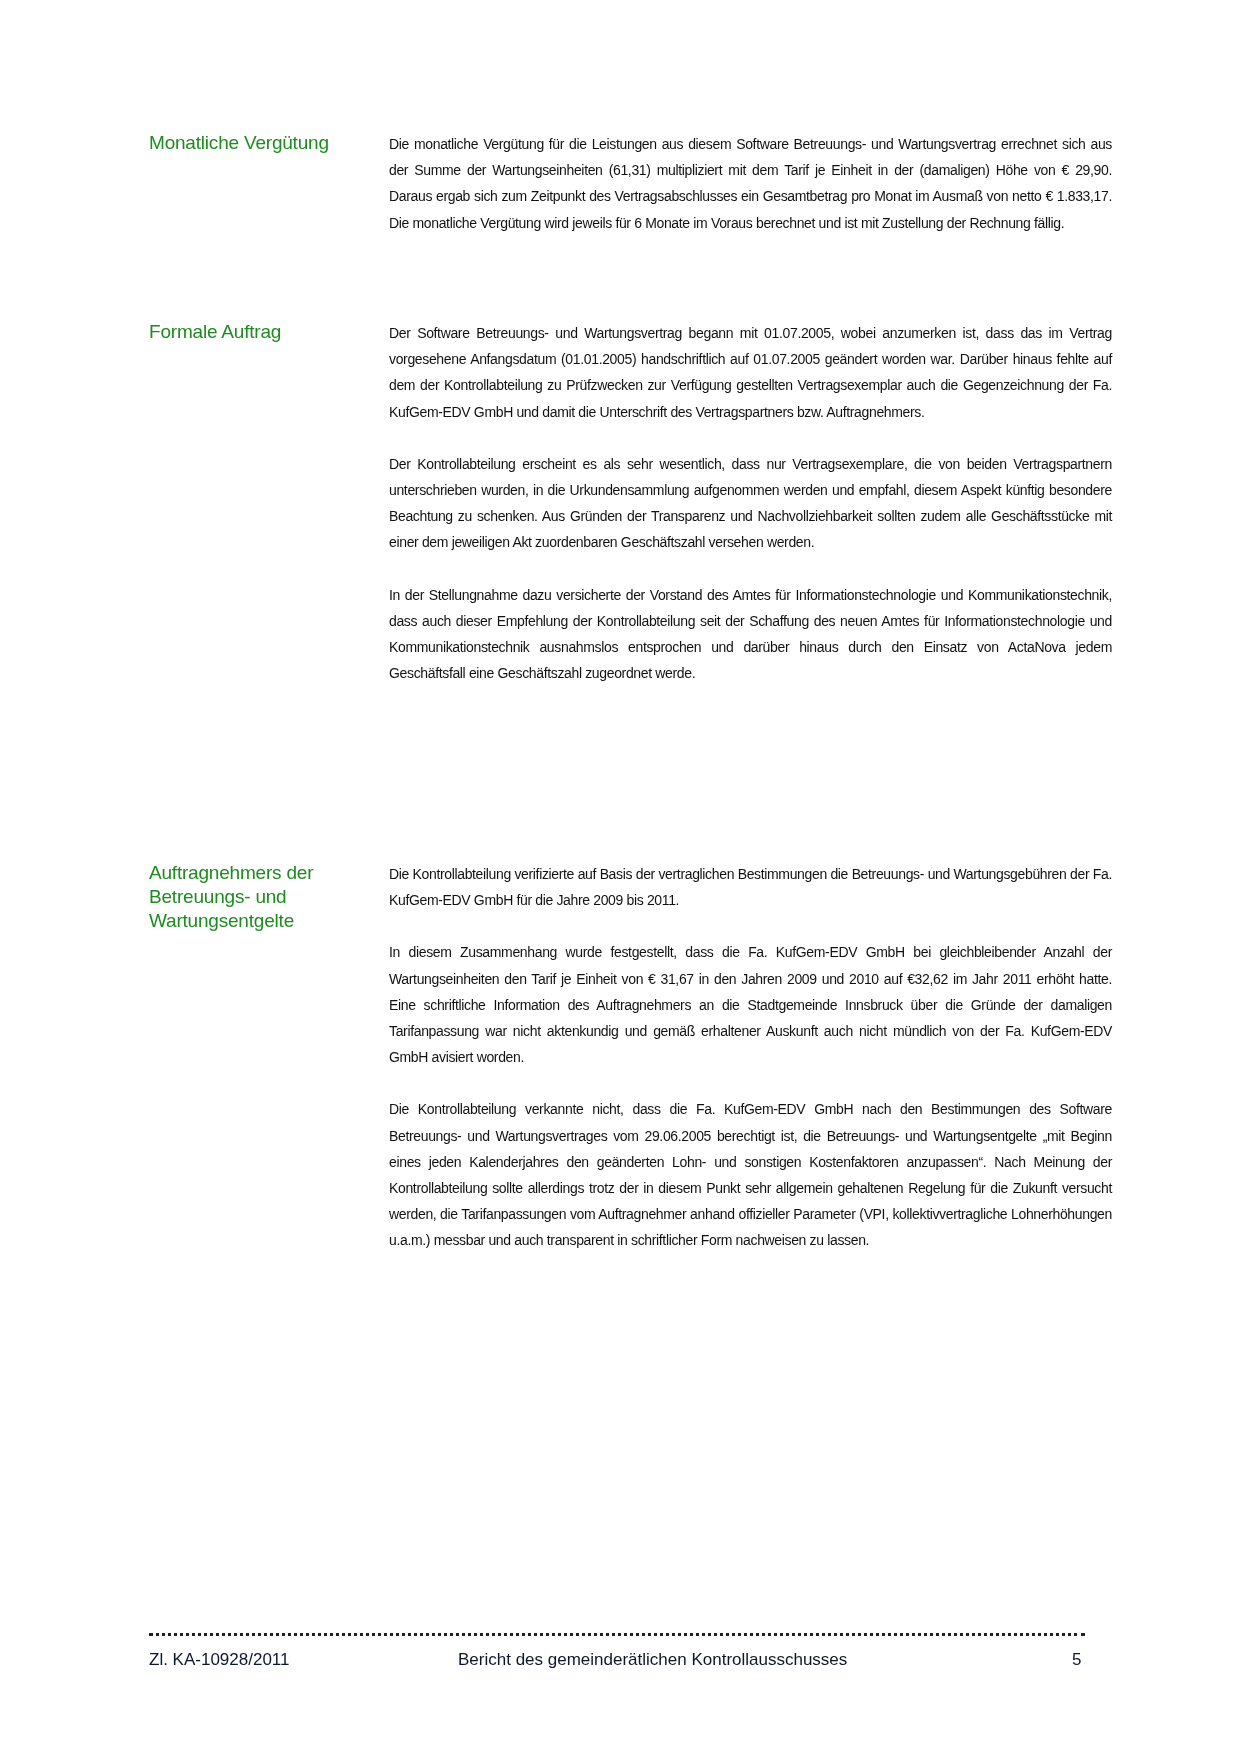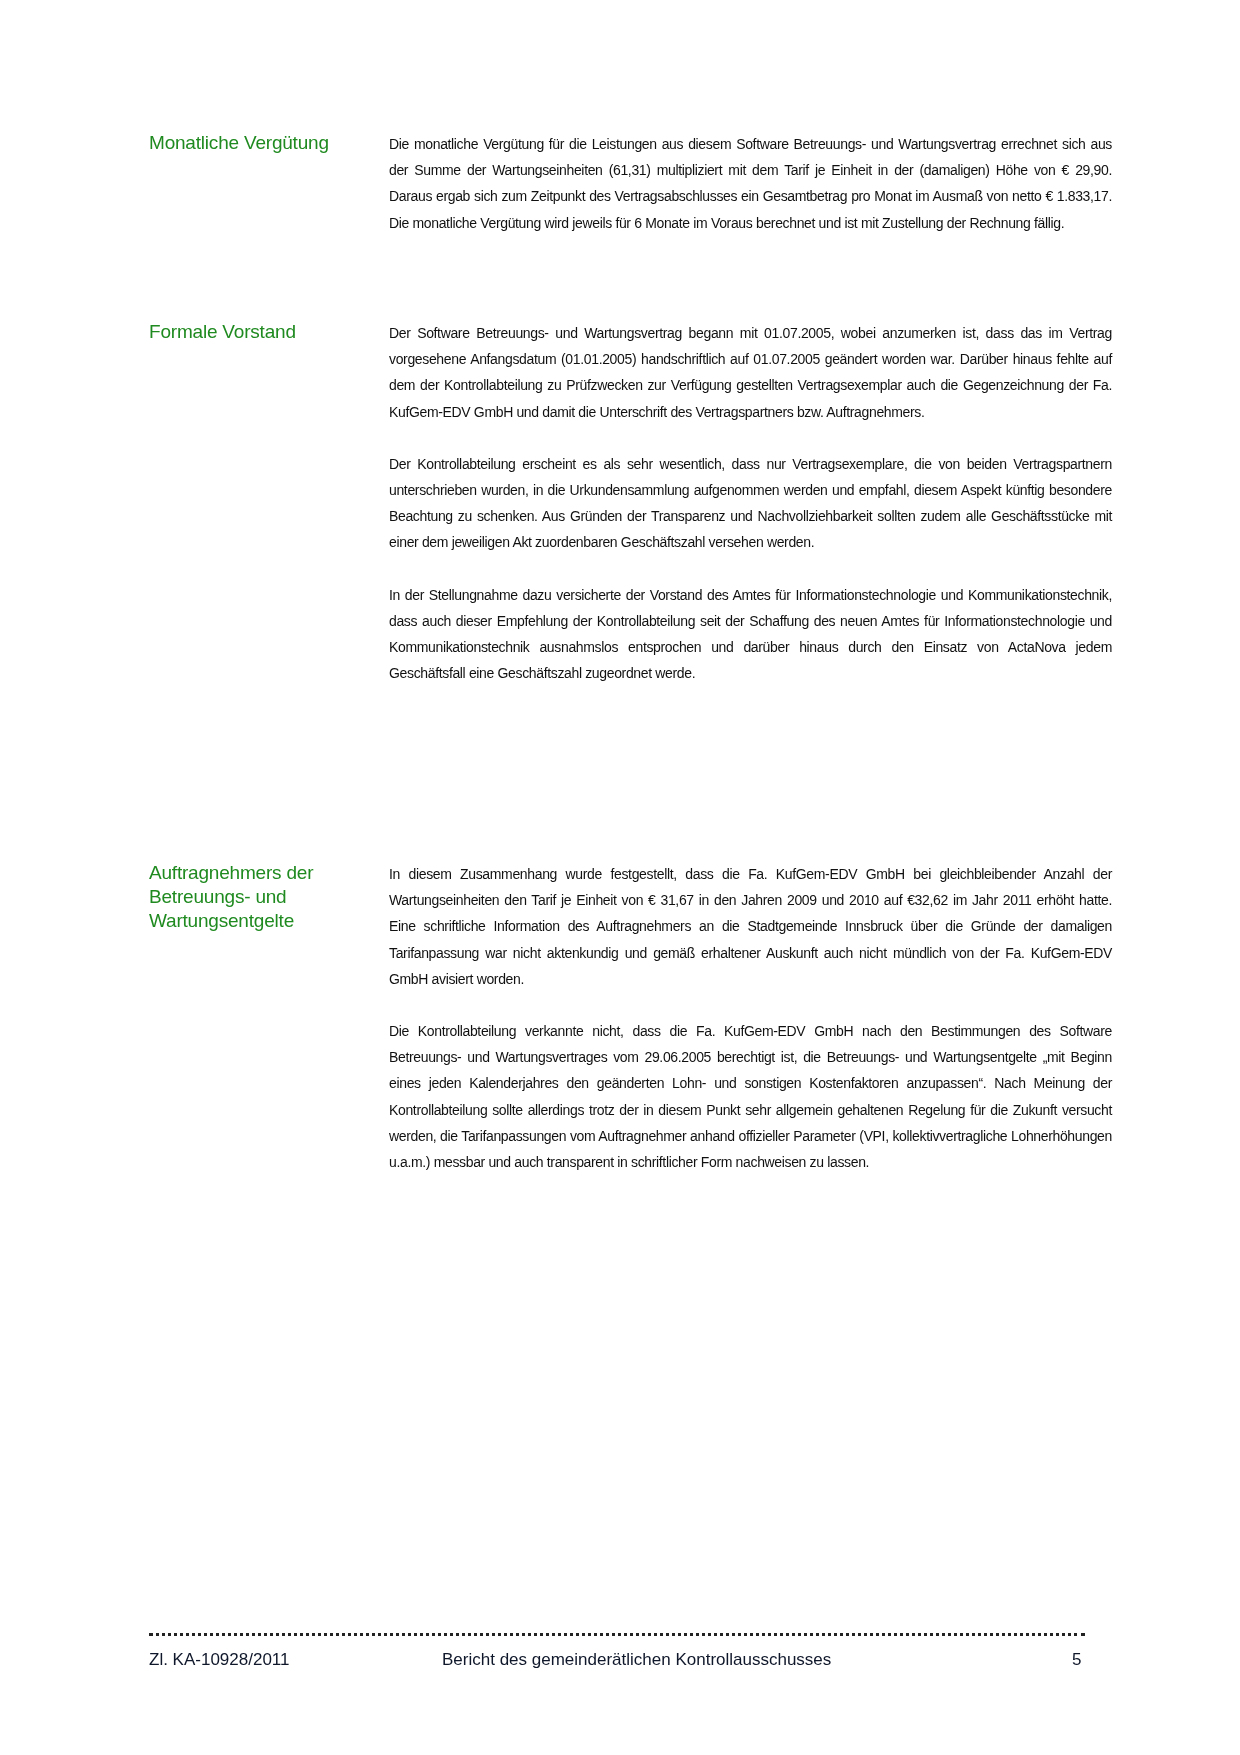--- a/index.html
+++ b/index.html
@@ -57,47 +57,48 @@
       border-top: 3px dotted #222;
     }
     .footer {
       position: absolute;
       top: 1650px;
       font-size: 17px;
       line-height: 20px;
       color: #0f172a;
     }
     .footer-left { left: 149px; }
-    .footer-center { left: 442px; }
+    .footer-center { left: 458px; }
     .footer-right { left: 1072px; }
   </style>
 </head>
 <body>
 
 <div class="page">
 
   <div class="section" style="top:131px;">
     <div class="margin-label">Monatliche Vergütung</div>
     <div class="body-col">
       <p class="para">Die monatliche Vergütung für die Leistungen aus diesem Software Be­treuungs- und Wartungsvertrag errechnet sich aus der Summe der Wartungseinheiten (61,31) multipliziert mit dem Tarif je Einheit in der (damaligen) Höhe von € 29,90. Daraus ergab sich zum Zeitpunkt des Vertragsabschlusses ein Gesamtbetrag pro Monat im Ausmaß von netto € 1.833,17. Die monatliche Vergütung wird jeweils für 6 Monate im Voraus berechnet und ist mit Zustellung der Rechnung fällig.</p>
     </div>
   </div>
 
   <div class="section" style="top:320px;">
-    <div class="margin-label">Formale Vorstand</div>
+    <div class="margin-label">Formale Auftrag</div>
     <div class="body-col">
       <p class="para">Der Software Betreuungs- und Wartungsvertrag begann mit 01.07.2005, wobei anzumerken ist, dass das im Vertrag vorgesehene Anfangsdatum (01.01.2005) handschriftlich auf 01.07.2005 geändert worden war. Darüber hinaus fehlte auf dem der Kontrollabteilung zu Prüfzwecken zur Verfügung gestellten Vertragsexemplar auch die Gegenzeichnung der Fa. KufGem-EDV GmbH und damit die Unter­schrift des Vertragspartners bzw. Auftragnehmers.</p>
       <p class="para">Der Kontrollabteilung erscheint es als sehr wesentlich, dass nur Ver­tragsexemplare, die von beiden Vertragspartnern unterschrieben wur­den, in die Urkundensammlung aufgenommen werden und empfahl, diesem Aspekt künftig besondere Beachtung zu schenken. Aus Grün­den der Transparenz und Nachvollziehbarkeit sollten zudem alle Ge­schäftsstücke mit einer dem jeweiligen Akt zuordenbaren Geschäfts­zahl versehen werden.</p>
       <p class="para">In der Stellungnahme dazu versicherte der Vorstand des Amtes für Informationstechnologie und Kommunikationstechnik, dass auch dieser Empfehlung der Kontrollabteilung seit der Schaffung des neuen Amtes für Informationstechnologie und Kommunikationstechnik ausnahmslos entsprochen und darüber hinaus durch den Einsatz von ActaNova je­dem Geschäftsfall eine Geschäftszahl zugeordnet werde.</p>
     </div>
   </div>
 
   <div class="section" style="top:861px;">
     <div class="margin-label" style="width:170px;">Auftragnehmers der Betreuungs- und Wartungsentgelte</div>
     <div class="body-col">
+      <p class="para">Die Kontrollabteilung verifizierte auf Basis der vertraglichen Bestim­mungen die Betreuungs- und Wartungsgebühren der Fa. KufGem-EDV GmbH für die Jahre 2009 bis 2011.</p>
       <p class="para">In diesem Zusammenhang wurde festgestellt, dass die Fa. KufGem-EDV GmbH bei gleichbleibender Anzahl der Wartungseinheiten den Tarif je Einheit von € 31,67 in den Jahren 2009 und 2010 auf €32,62 im Jahr 2011 erhöht hatte. Eine schriftliche Information des Auftrag­nehmers an die Stadtgemeinde Innsbruck über die Gründe der damali­gen Tarifanpassung war nicht aktenkundig und gemäß erhaltener Aus­kunft auch nicht mündlich von der Fa. KufGem-EDV GmbH avisiert worden.</p>
       <p class="para">Die Kontrollabteilung verkannte nicht, dass die Fa. KufGem-EDV GmbH nach den Bestimmungen des Software Betreuungs- und War­tungsvertrages vom 29.06.2005 berechtigt ist, die Betreuungs- und Wartungsentgelte „mit Beginn eines jeden Kalenderjahres den geän­derten Lohn- und sonstigen Kostenfaktoren anzupassen“. Nach Mei­nung der Kontrollabteilung sollte allerdings trotz der in diesem Punkt sehr allgemein gehaltenen Regelung für die Zukunft versucht werden, die Tarifanpassungen vom Auftragnehmer anhand offizieller Parameter (VPI, kollektivvertragliche Lohnerhöhungen u.a.m.) messbar und auch transparent in schriftlicher Form nachweisen zu lassen.</p>
     </div>
   </div>
 
   <div class="footer-rule"></div>
   <div class="footer footer-left">Zl. KA-10928/2011</div>
   <div class="footer footer-center">Bericht des gemeinderätlichen Kontrollausschusses</div>
   <div class="footer footer-right">5</div>
 

